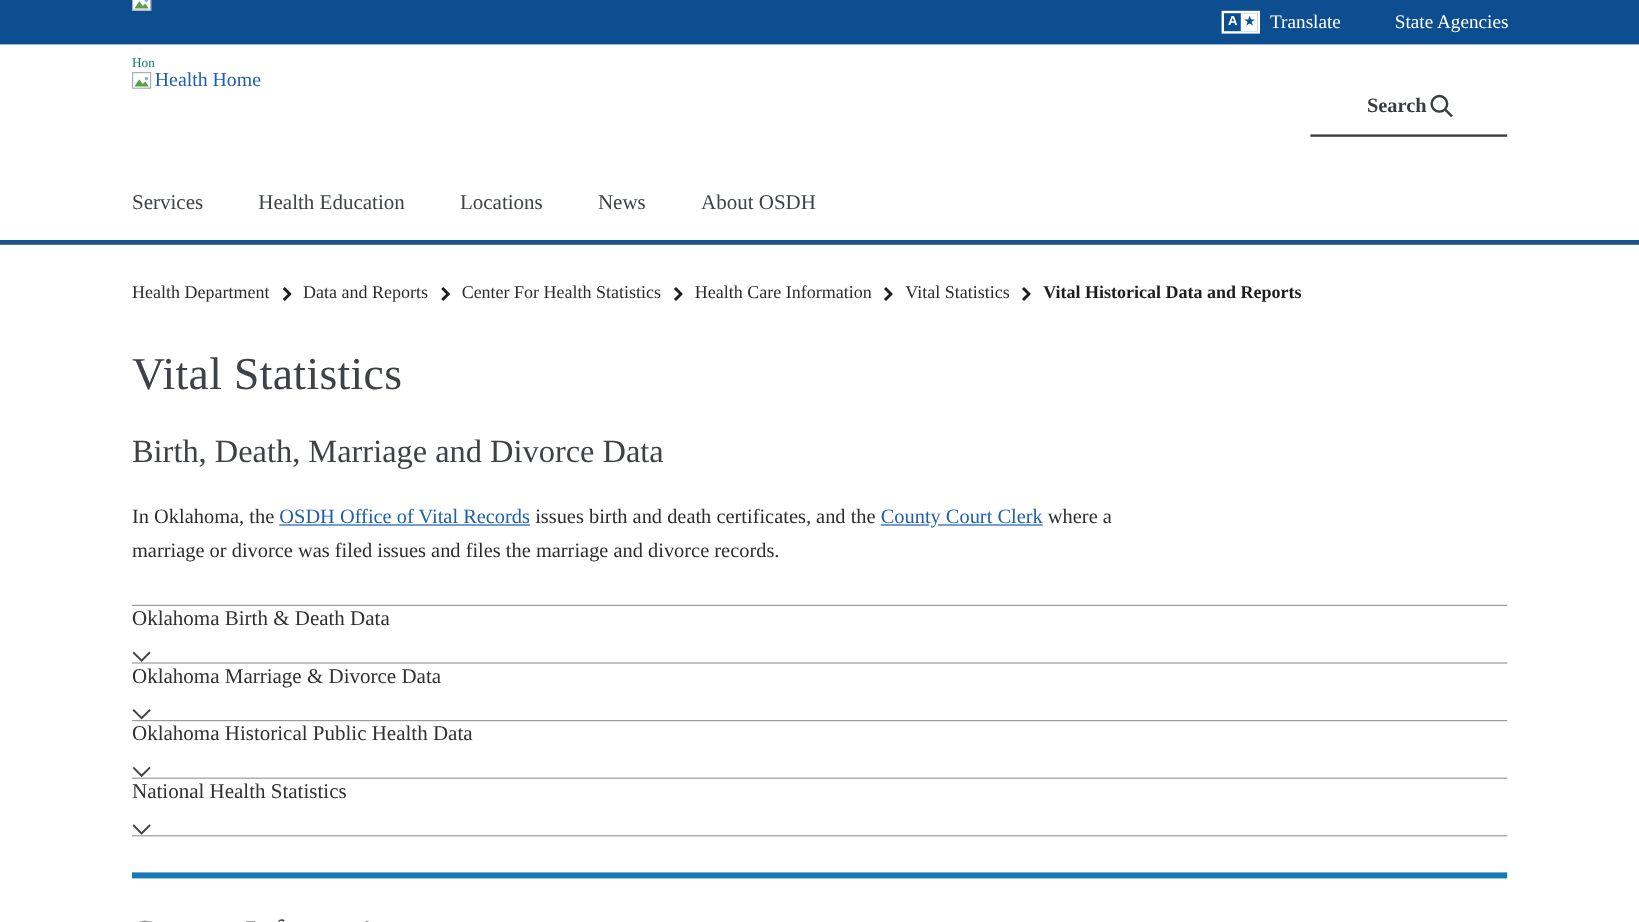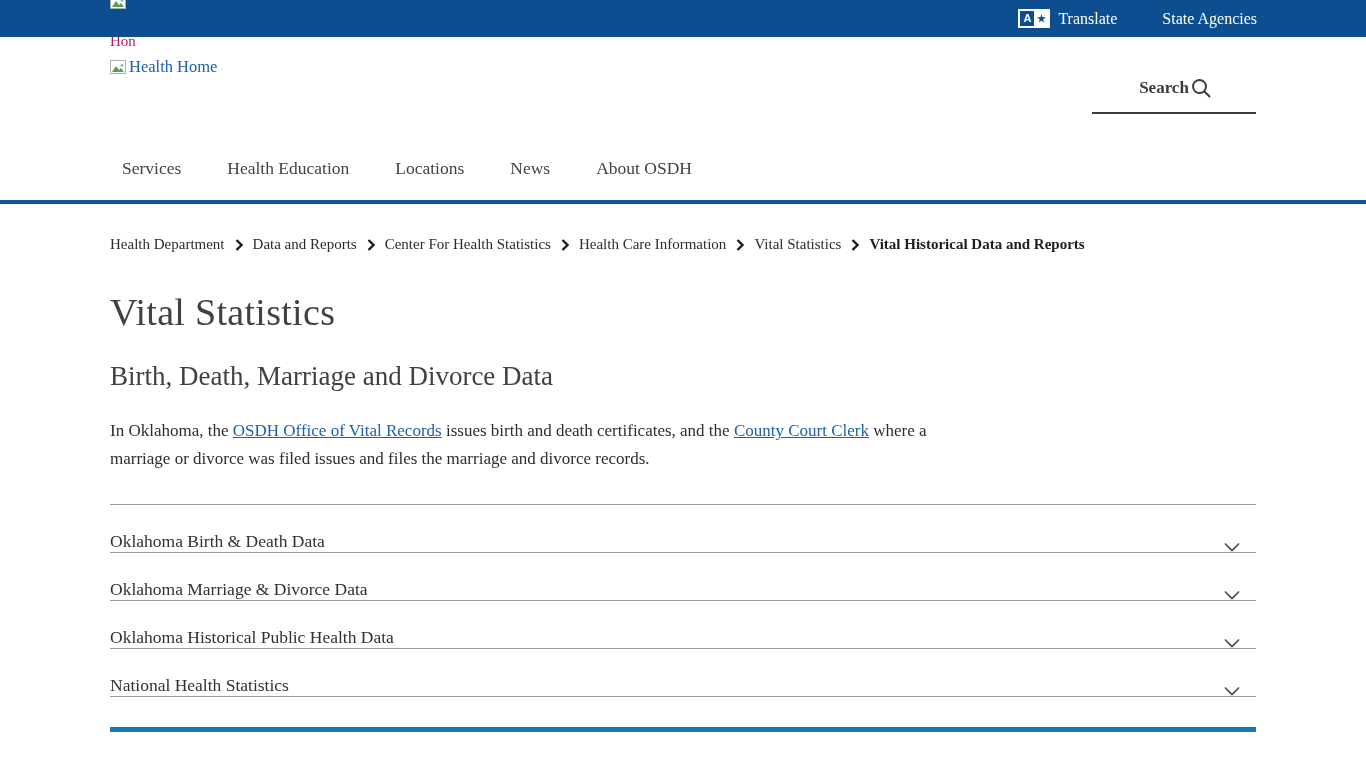--- a/index.html
+++ b/index.html
@@ -35,43 +35,43 @@
 
   
   .broken-img {
     display: inline-block; width: 16px; height: 14px;
     border: 1px solid #a9b0b7; background: #ffffff;
     position: relative; overflow: hidden; flex: 0 0 auto;
   }
   .broken-img svg { position: absolute; left: 1px; top: 2px; }
   .logo-top-icon { position: absolute; left: 110px; top: -5px; z-index: 3; }
   .logo-top-text {
-    position: absolute; left: 110px; top: 33px; z-index: 1;
-    color: #be185d; font-size: 15px; text-decoration: none;
+    position: absolute; left: 110px; top: 47px; z-index: 1;
+    color: #0f766e; font-size: 11px; text-decoration: none;
   }
   .logo-link {
     position: absolute; left: 110px; top: 57px; z-index: 1;
     display: flex; align-items: center; gap: 3px;
     color: #1d5fad; font-size: 16.5px; text-decoration: none;
   }
 
   
   .search-box {
     position: absolute; left: 1092px; top: 72px; width: 164px;
     border-bottom: 2px solid #3a3d40;
     display: flex; align-items: center; justify-content: center;
     padding: 4px 2px 12px 6px;
     cursor: text;
   }
   .search-label { font-size: 17px; font-weight: bold; color: #3a3d40; }
   .search-icon { cursor: pointer; display: inline-flex; }
 
   
   .mainnav {
-    position: absolute; left: 122px; top: 158px;
+    position: absolute; left: 110px; top: 158px;
     display: flex; gap: 46px;
   }
   .mainnav a {
     font-size: 17.5px; color: #3f4347; text-decoration: none; cursor: pointer;
   }
 
   .header-border {
     position: absolute; top: 200px; left: 0; width: 1366px; height: 4px;
     background: #15558d;
   }
@@ -97,22 +97,22 @@
   }
   p.intro {
     margin-top: 25px; max-width: 822px;
     font-size: 17px; line-height: 27.5px; color: #2d2d2d;
   }
   p.intro a { color: #1d5fad; text-decoration: underline; cursor: pointer; }
 
   .accordions { margin-top: 32px; border-bottom: 1px solid #9b9b9b; }
   .acc-row {
     height: 48px; border-top: 1px solid #9b9b9b;
-    display: flex; align-items: flex-end; justify-content: space-between;
-    padding-right: 16px; cursor: pointer;
+    display: flex; align-items: flex-start; justify-content: space-between;
+    padding-right: 16px; cursor: pointer; flex-direction: column;
   }
   .acc-label { font-size: 17.5px; color: #2f3133; }
   .acc-chevron { display: inline-flex; }
 
   .section-divider { margin-top: 30px; height: 5px; background: #1878b4; }
 
   h2.contact-heading {
     margin-top: 30px;
     font-size: 28px; font-weight: 400; color: #3e4145;
   }

